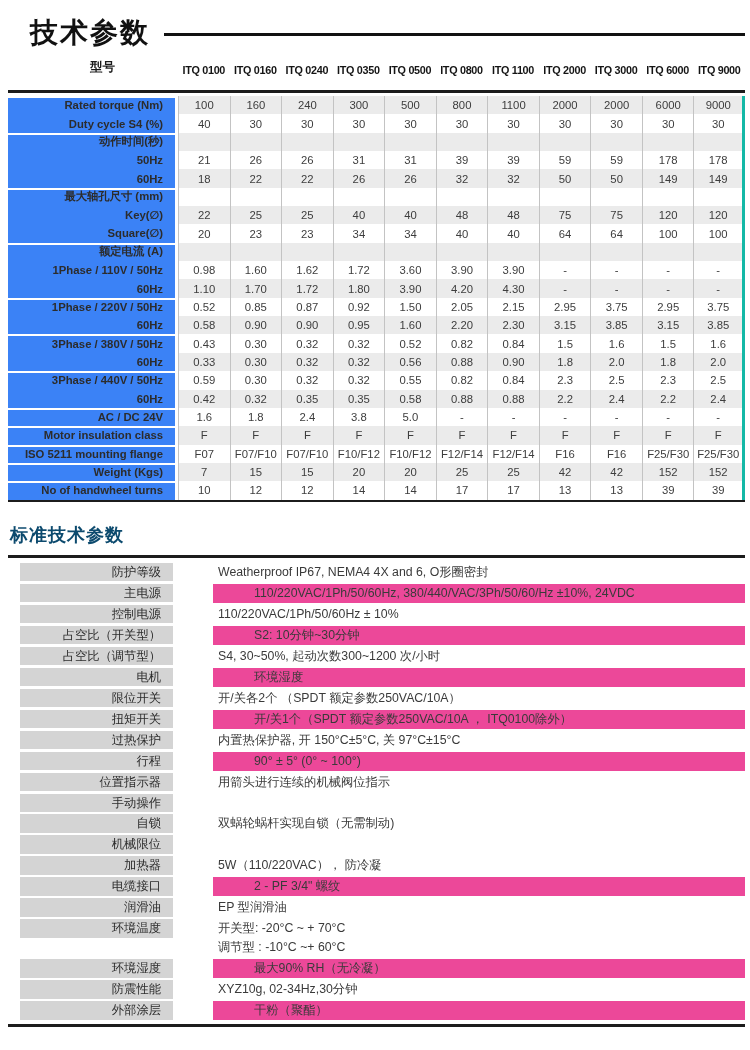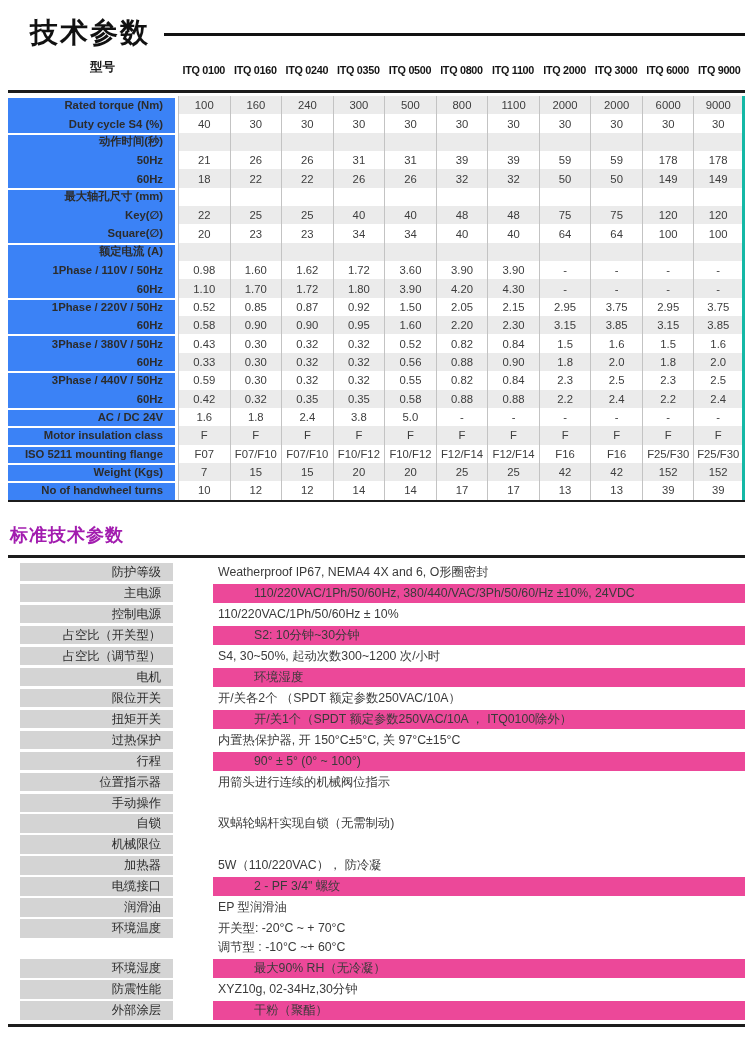--- a/index.html
+++ b/index.html
@@ -49,21 +49,21 @@
   .tcell {
     border-left: 1px solid #c3c3c3;
     display: flex; align-items: center; justify-content: center;
     font-size: 11.3px; color: #3d3d3d; white-space: nowrap;
   }
   .tcell:last-child { border-right: 3px solid #14b8a6; }
 
   
   .section2 { margin-top: 21px; }
   .section-title {
-    font-size: 18px; font-weight: bold; color: #a21caf;
+    font-size: 18px; font-weight: bold; color: #0c4a6e;
     letter-spacing: 1px; margin-left: 2px; margin-bottom: 8px;
   }
   .srows { margin-top: 4px; }
   .srow { display: flex; min-height: 20.9px; }
   .slabel {
     margin-left: 12px; width: 153px; height: 18.9px; background: #d4d4d4;
     display: flex; align-items: center; justify-content: flex-end;
     padding-right: 12px; font-size: 12.3px; font-weight: normal; color: #2c2c2c;
     white-space: nowrap; flex-shrink: 0; margin-top: 1px;
   }

